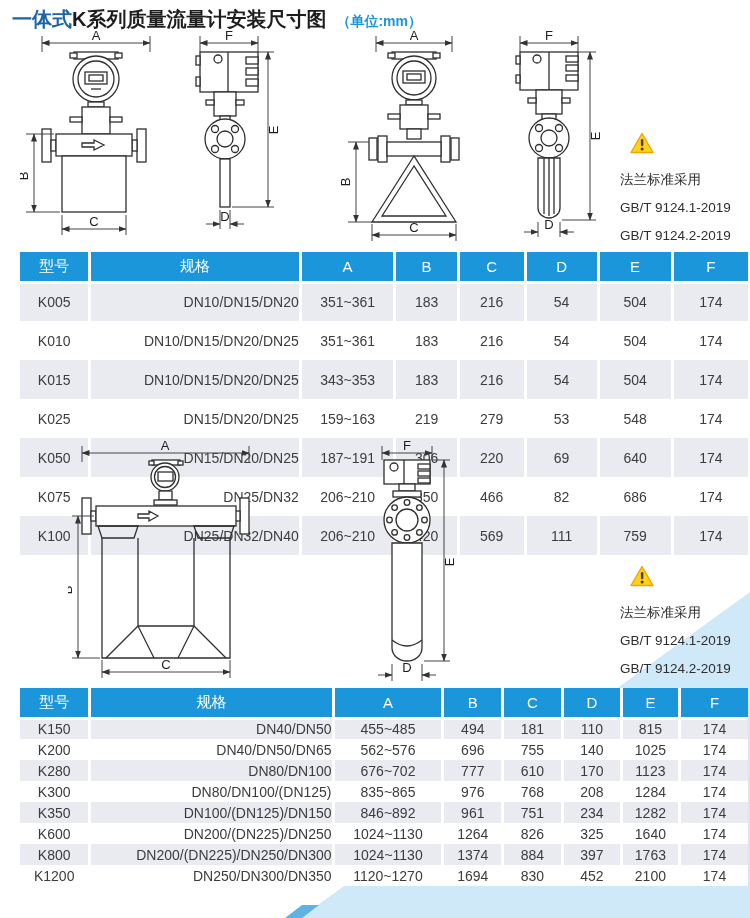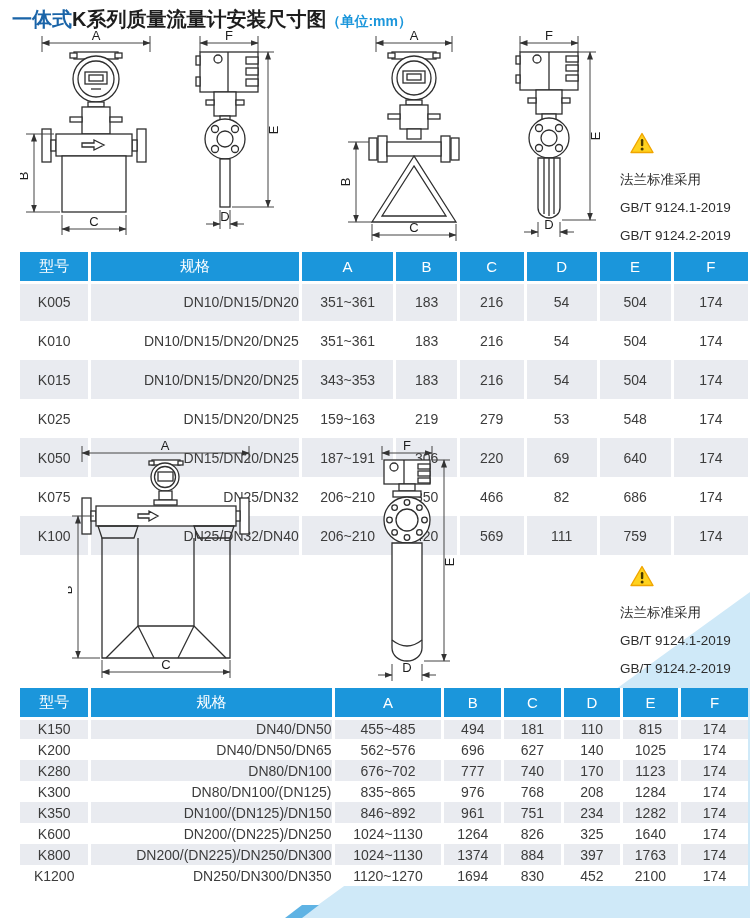--- a/index.html
+++ b/index.html
@@ -14,21 +14,21 @@
   body{background:#fff;font-family:"Liberation Sans",sans-serif;}
   .page{position:relative;width:750px;height:918px;background:#fff;overflow:hidden;}
 
   
   .corner-wedge{position:absolute;left:0;top:0;z-index:0;pointer-events:none;}
 
   
   .title-bar{position:absolute;left:12px;top:6px;z-index:2;white-space:nowrap;}
   .title-brand{font-size:20px;font-weight:bold;color:var(--title-blue);}
   .title-main{font-size:20px;font-weight:bold;color:#1d1d1d;}
-  .title-unit{font-size:14px;font-weight:bold;color:var(--header-blue);margin-left:0;}
+  .title-unit{font-size:14px;font-weight:bold;color:var(--header-blue);margin-left:10px;}
 
   
   .note{position:absolute;width:135px;z-index:2;}
   .note .warn-wrap{margin-left:10px;margin-bottom:8px;}
   .note .note-line{font-size:13.5px;color:#2e2e2e;line-height:28px;white-space:nowrap;}
 
   
   .dwg{position:absolute;z-index:1;}
   .obj{stroke:#2f2f2f;stroke-width:1.3;fill:#fff;}
   .objn{stroke:#2f2f2f;stroke-width:1.3;fill:none;}
@@ -530,31 +530,31 @@
           <td>181</td>
           <td>110</td>
           <td>815</td>
           <td>174</td>
         </tr>
         <tr>
           <td>K200</td>
           <td>DN40/DN50/DN65</td>
           <td>562~576</td>
           <td>696</td>
-          <td>627</td>
+          <td>755</td>
           <td>140</td>
           <td>1025</td>
           <td>174</td>
         </tr>
         <tr>
           <td>K280</td>
           <td>DN80/DN100</td>
           <td>676~702</td>
           <td>777</td>
-          <td>740</td>
+          <td>610</td>
           <td>170</td>
           <td>1123</td>
           <td>174</td>
         </tr>
         <tr>
           <td>K300</td>
           <td>DN80/DN100/(DN125)</td>
           <td>835~865</td>
           <td>976</td>
           <td>768</td>

